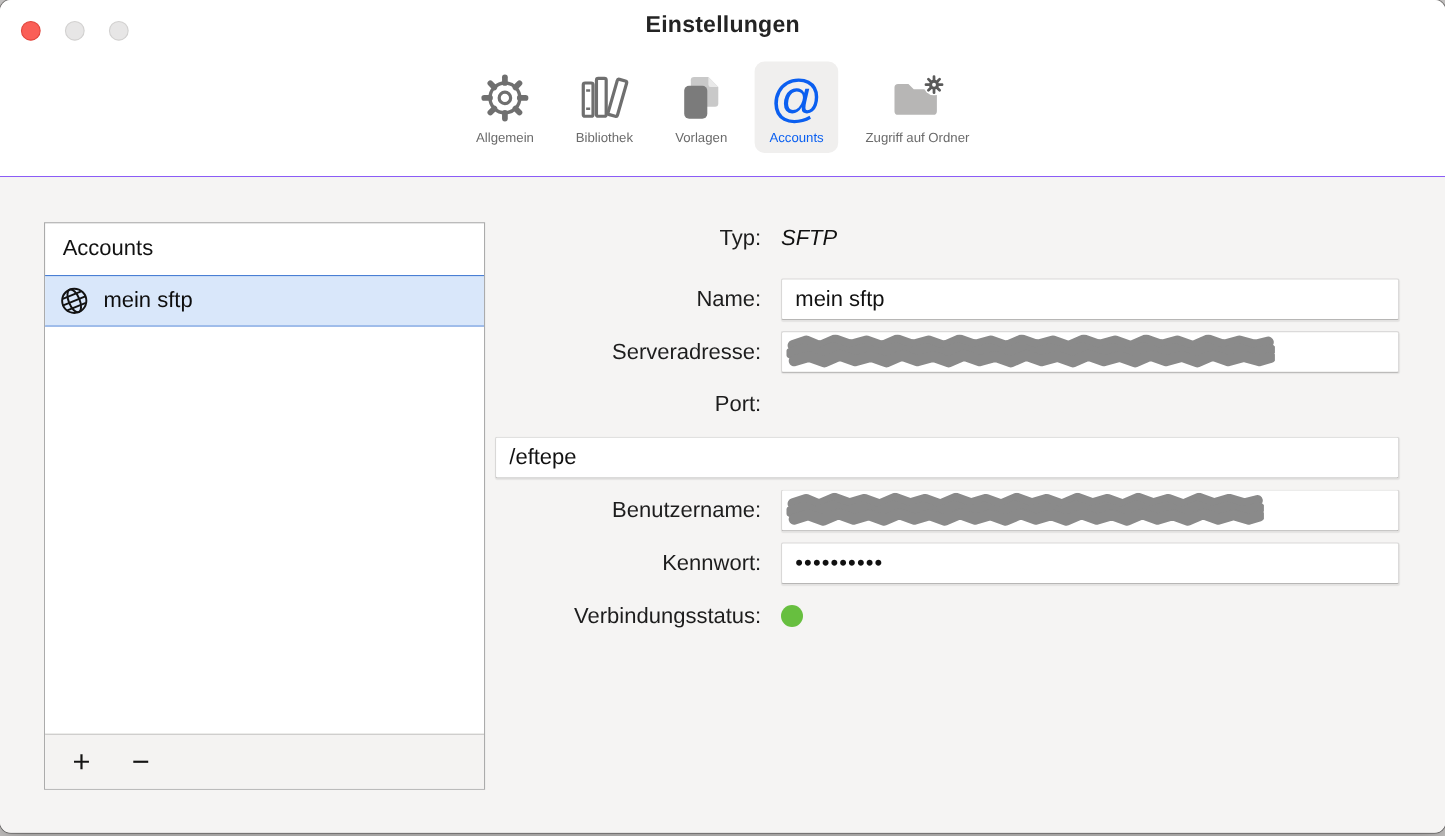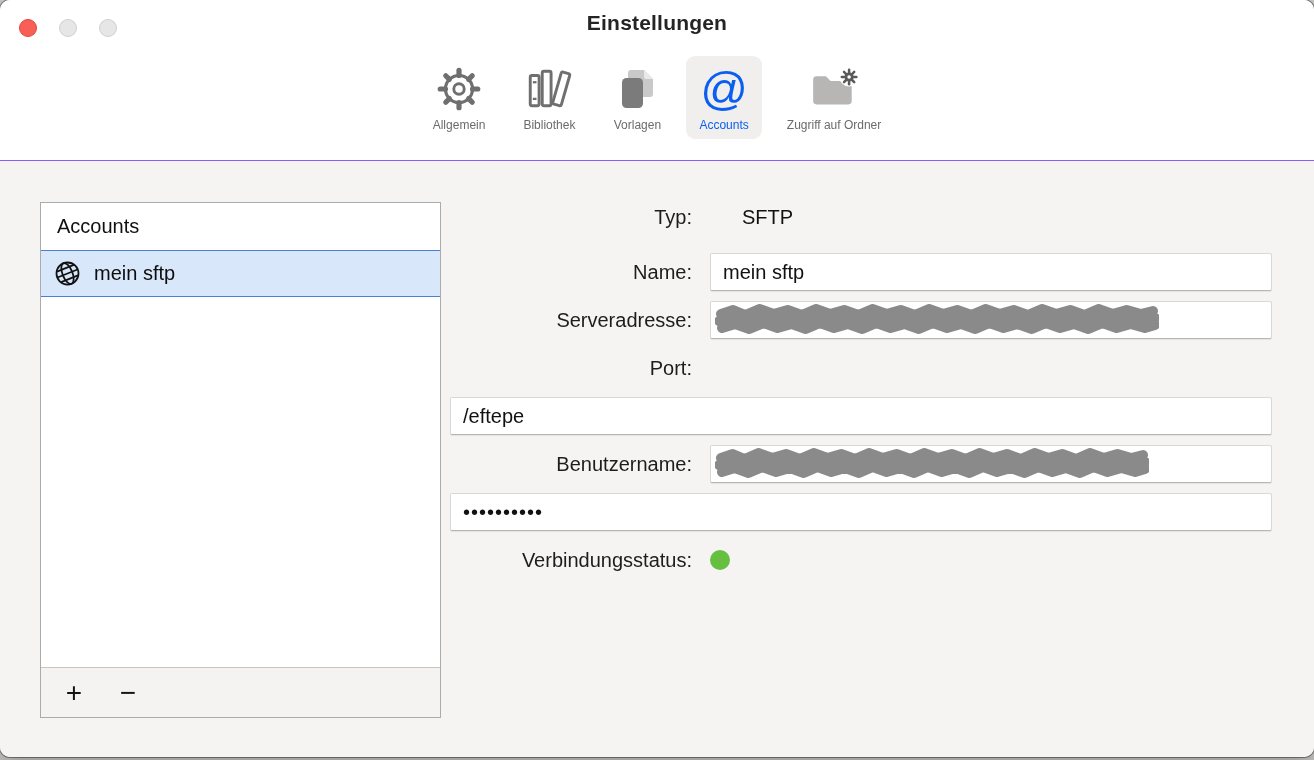--- a/index.html
+++ b/index.html
@@ -35,23 +35,23 @@
   .panel{position:absolute;left:40px;top:41px;width:401px;height:516px;background:#ffffff;border:1px solid #ababab;box-sizing:border-box;display:flex;flex-direction:column;}
   .panel-header{height:47px;display:flex;align-items:center;padding-left:16px;font-size:20px;color:#111;flex:none;}
   .panel-row{height:47px;flex:none;background:#d9e7fa;border-top:1px solid #4a7fd4;border-bottom:1px solid #4a7fd4;display:flex;align-items:center;padding-left:13px;gap:13px;box-sizing:border-box;}
   .panel-row .row-label{font-size:20px;color:#0d0d0d;}
   .panel-body{flex:1;background:#fff;}
   .panel-footer{height:49px;flex:none;background:#f4f3f2;border-top:1px solid #c6c5c4;display:flex;align-items:center;padding-left:14px;gap:16px;}
   .pf-btn{background:none;border:none;font-family:inherit;font-size:28px;font-weight:300;color:#141414;width:38px;height:40px;line-height:36px;padding:0;cursor:default;}
   
   .form{position:absolute;left:450px;top:37px;width:822px;}
   .frow{display:flex;align-items:center;height:38px;margin-bottom:10px;}
-  .frow.first{margin-bottom:17px;gap:32px;}
+  .frow.first{margin-bottom:17px;}
   .flabel{width:260px;flex:none;text-align:right;font-size:20px;color:#1d1d1d;padding-right:18px;box-sizing:border-box;white-space:nowrap;}
-  .fvalue{font-size:20px;color:#111;}
+  .fvalue{font-size:20px;color:#111;font-style:italic;}
   .ffield{flex:1;position:relative;height:38px;}
   .ffield input{
     width:100%;height:38px;box-sizing:border-box;
     background:#fff;border:1px solid #d9d8d7;border-bottom-color:#b7b6b5;border-radius:2px;
     box-shadow:0 1px 1px rgba(0,0,0,0.07);
     font-family:inherit;font-size:20px;color:#111;padding:0 12px;outline:none;
   }
   .scribble{position:absolute;left:5px;top:3px;height:32px;pointer-events:none;}
   .scribble.w1{width:444px;}
   .scribble.w2{width:434px;}
@@ -219,20 +219,21 @@
           <input type="text" value="" style="">
           <svg class="scribble w2" viewBox="0 0 440 32" preserveAspectRatio="none" fill="none" stroke="#8a8a8a" stroke-width="10" stroke-linecap="round" stroke-linejoin="round">
             <path d="M6 10 L18 6 30 11 44 5 58 10 72 6 86 11 100 5 114 10 128 6 142 11 156 5 170 10 184 6 198 11 212 5 226 10 240 6 254 11 268 5 282 10 296 6 310 11 324 5 338 10 352 6 366 11 380 5 394 10 408 6 422 10 434 7"></path>
             <path d="M4 17 L16 13 28 18 42 12 56 17 70 13 84 18 98 12 112 17 126 13 140 18 154 12 168 17 182 13 196 18 210 12 224 17 238 13 252 18 266 12 280 17 294 13 308 18 322 12 336 17 350 13 364 18 378 12 392 17 406 13 420 17 436 14"></path>
             <path d="M7 24 L20 20 34 25 48 19 62 24 76 20 90 25 104 19 118 24 132 20 146 25 160 19 174 24 188 20 202 25 216 19 230 24 244 20 258 25 272 19 286 24 300 20 314 25 328 19 342 24 356 20 370 25 384 19 398 24 412 20 426 24 436 21"></path>
           </svg>
         </div>
       </div>
 
       <div class="frow">
+        <div class="flabel">Kennwort:</div>
         <div class="ffield">
           <input type="text" style="letter-spacing: 1px;" value="••••••••••">
         </div>
       </div>
 
       <div class="frow">
         <div class="flabel">Verbindungsstatus:</div>
         <div class="status-dot" style="background-color: rgb(103, 191, 63);"></div>
       </div>
 

